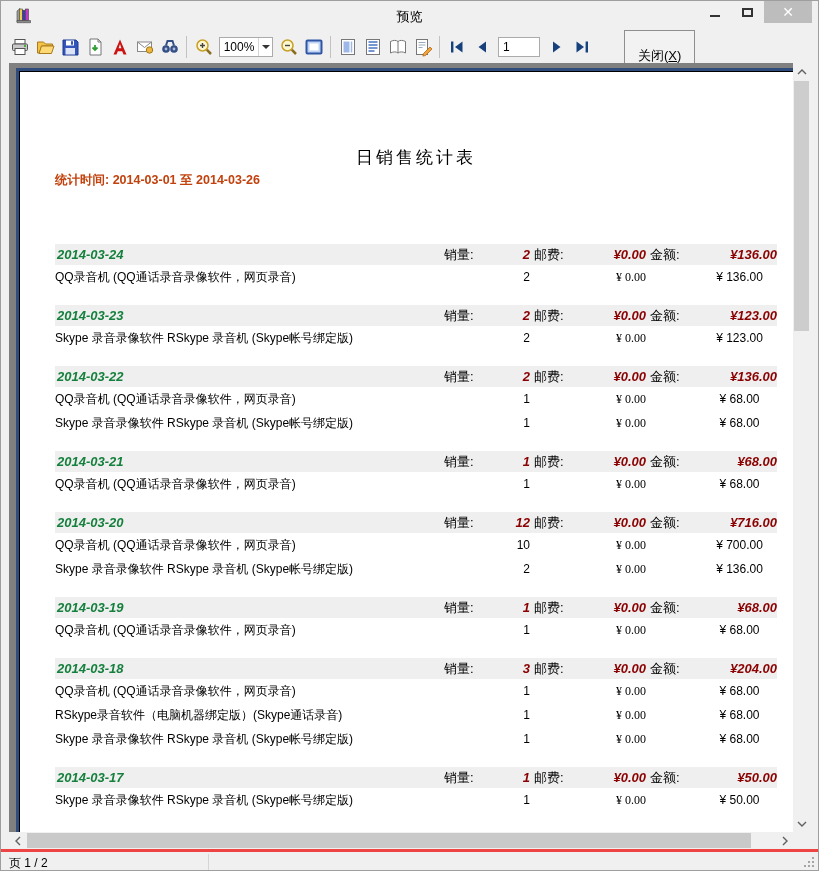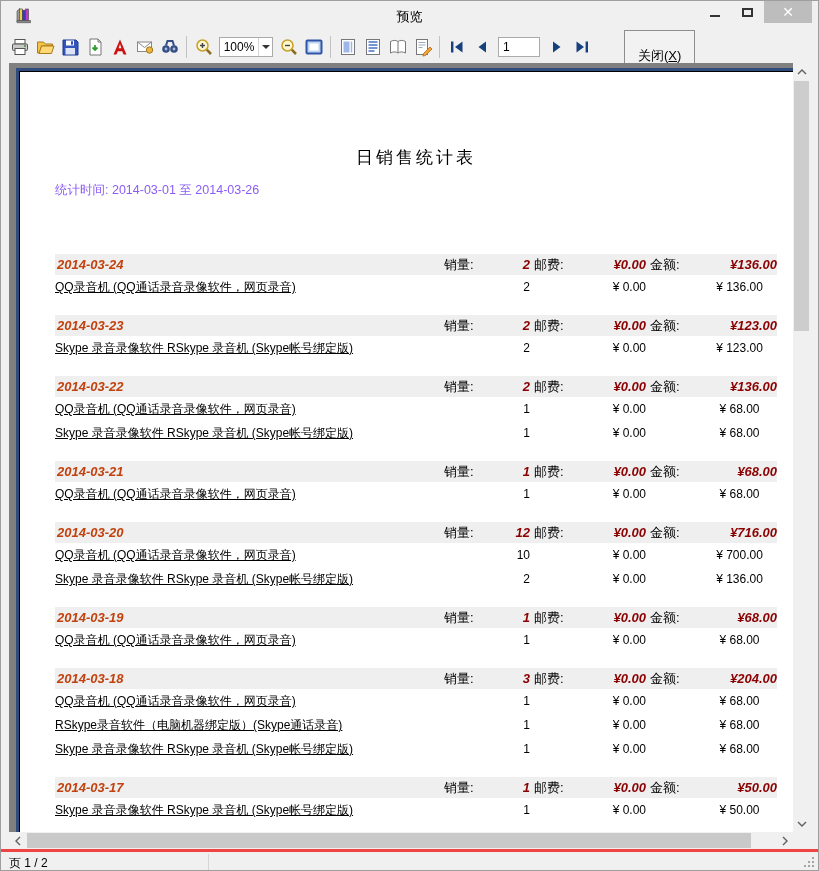--- a/index.html
+++ b/index.html
@@ -42,33 +42,33 @@
 
   
   .viewport { position:absolute; left:8px; top:62px; width:784px; height:769px;
               background:#808080; overflow:hidden; }
   .page { position:absolute; left:7px; top:5px; width:1040px; height:1400px;
           border:3px solid #2F4C7C; }
   .page-inner { position:absolute; inset:0; border:1px solid #000; background:#fff; }
   .report { position:absolute; left:35px; top:12px; width:722px; }
   .report-title { margin-top:62px; text-align:center; font-size:17px; color:#000;
                   letter-spacing:3px; }
-  .report-period { margin-top:13px; font-size:12.5px; color:#8b5cf6; }
+  .report-period { margin-top:3px; font-size:12.5px; color:#c2410c;font-weight:bold; }
   .groups { margin-top:55px; }
   .group { margin-bottom:16px; }
   .group-header, .item-row { display:grid;
       grid-template-columns:385px 50px 40px 56px 60px 56px 75px; }
   .group-header { height:21px; line-height:21px; background:#EFEFEF; font-size:13px; }
-  .g-date { color:#c2410c; font-weight:bold; font-style:italic; padding-left:2px; }
+  .g-date { color:#15803d; font-weight:bold; font-style:italic; padding-left:2px; }
   .g-label { padding-left:4px; color:#000; }
   .g-val { color:#8B0000; font-weight:bold; font-style:italic; text-align:right; }
   .item-row { height:24px; line-height:24px; font-size:12px; color:#000; }
-  .i-name { grid-column:1; white-space:nowrap; overflow:hidden;text-decoration:underline; }
+  .i-name { grid-column:1; white-space:nowrap; overflow:hidden; }
   .i-qty { grid-column:3; text-align:right; }
-  .i-postage { grid-column:5; text-align:right; }
+  .i-postage { grid-column:5; text-align:right;font-family:Liberation Serif, serif; }
   .i-amount { grid-column:7; text-align:center; }
 
   
   .vscroll { position:absolute; left:792px; top:62px; width:17px; height:769px; background:#F0F0F0; }
   .vscroll .thumb { position:absolute; left:1px; top:18px; width:15px; height:250px; background:#CDCDCD; }
   .sarrow { position:absolute; width:17px; height:17px; display:flex; align-items:center;
             justify-content:center; }
   .hscroll { position:absolute; left:8px; top:831px; width:784px; height:17px; background:#F0F0F0; }
   .hscroll .thumb { position:absolute; top:1px; left:18px; width:724px; height:15px; background:#C9C9C9; }
   .scroll-corner { position:absolute; left:792px; top:831px; width:17px; height:17px; background:#F0F0F0; }

